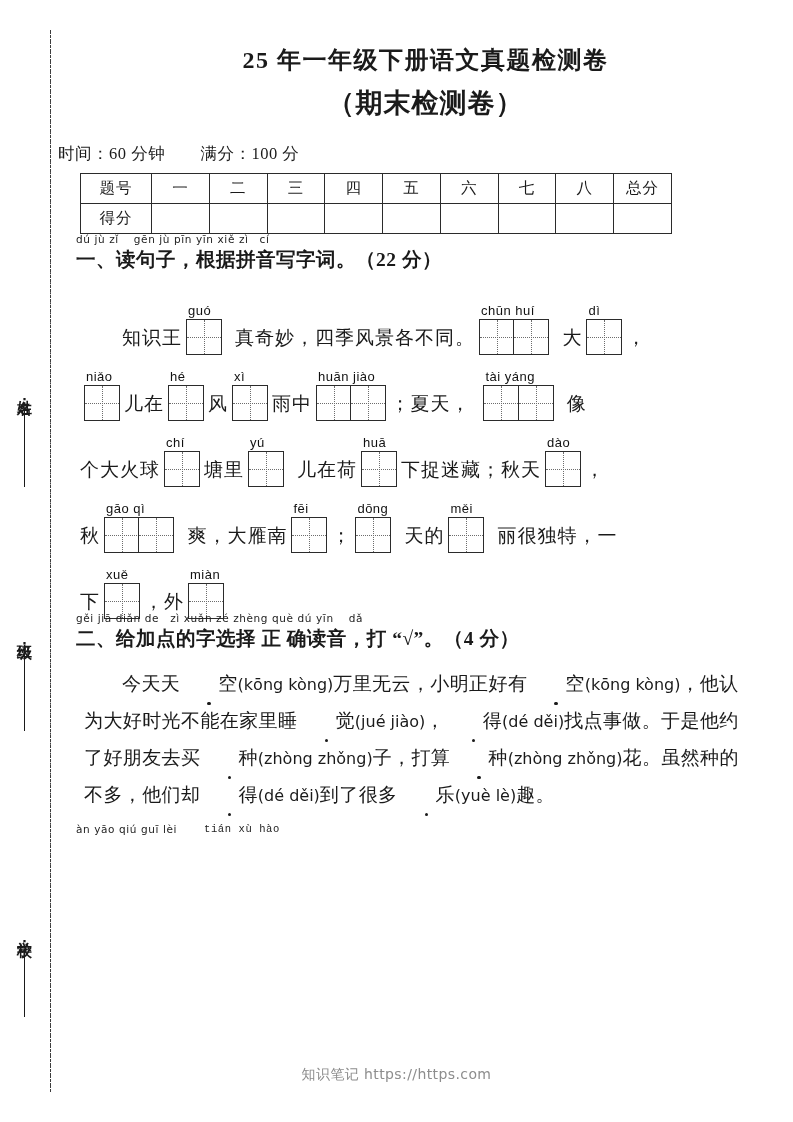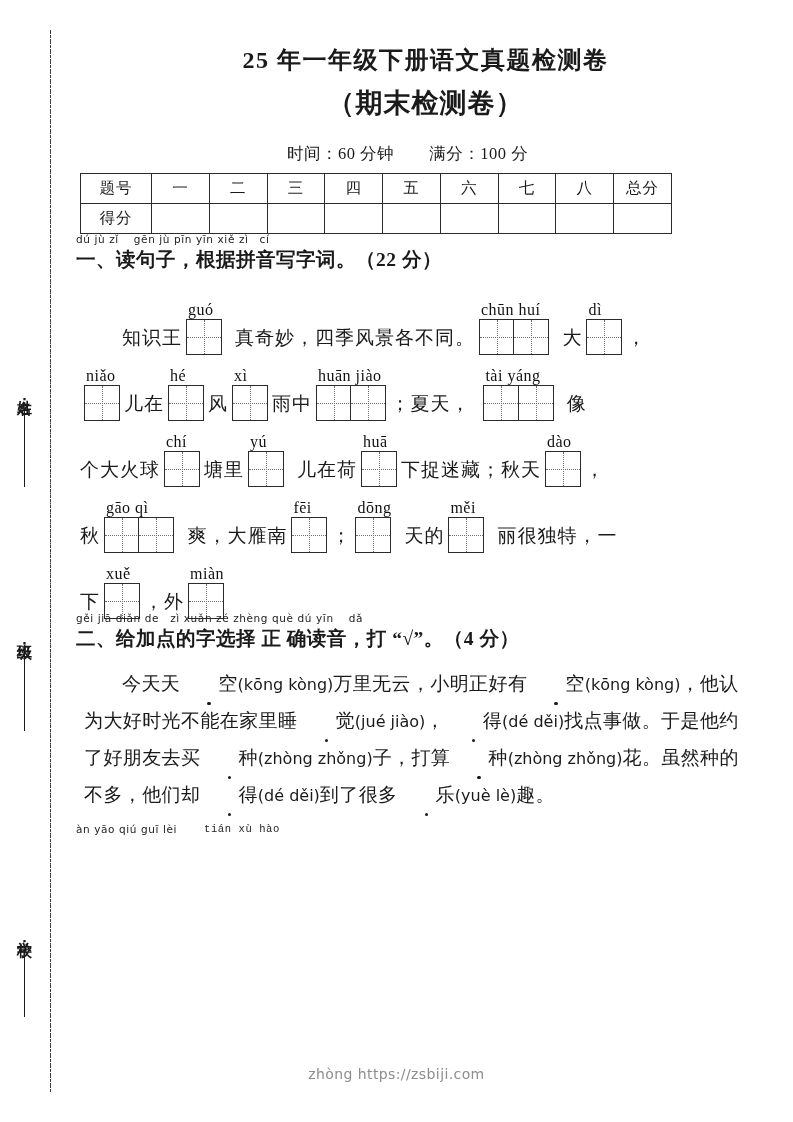--- a/index.html
+++ b/index.html
@@ -75,21 +75,21 @@
   }
   #sub-title {
     font-size: 27px;
     font-weight: 700;
     letter-spacing: 1px;
     margin-top: 10px;
   }
 
   #exam-meta {
     margin: 22px 36px 0 0;
-    text-align: center;
+    text-align: left;
     font-size: 16.5px;
     letter-spacing: .5px;
   }
   #exam-meta .meta-gap { display: inline-block; width: 26px; }
 
   
   #score-table {
     margin: 8px 16px 0 22px;
     border-collapse: collapse;
     width: 592px;
@@ -145,22 +145,22 @@
   .pytext.lead { padding-left: 42px; }
   .spacer-sm { width: 9px; }
 
   .pygroup {
     display: inline-flex;
     flex-direction: column;
     align-items: flex-start;
     margin: 0 4px;
   }
   .pylabel {
-    font-family: Liberation Serif, serif;
-    font-size: 16px;
+    font-family: Liberation Sans, sans-serif;
+    font-size: 13px;
     line-height: 1.1;
     letter-spacing: .5px;
     margin-bottom: 1px;
     padding-left: 2px;
     white-space: nowrap;
     color: #111;
   }
   .boxrow { display: flex; }
   .tzg {
     width: 36px; height: 36px;
@@ -454,13 +454,13 @@
     <p id="q2-paragraph"><span>今天天</span><span class="dotted-char">空</span><span class="py-inline">(kōng kòng)</span><span>万里无云，小明正好有</span><span class="dotted-char">空</span><span class="py-inline">(kōng kòng)</span><span>，他认为大好时光不能在家里睡</span><span class="dotted-char">觉</span><span class="py-inline">(jué jiào)</span><span>，</span><span class="dotted-char">得</span><span class="py-inline">(dé děi)</span><span>找点事做。于是他约了好朋友去买</span><span class="dotted-char">种</span><span class="py-inline">(zhòng zhǒng)</span><span>子，打算</span><span class="dotted-char">种</span><span class="py-inline">(zhòng zhǒng)</span><span>花。虽然种的不多，他们却</span><span class="dotted-char">得</span><span class="py-inline">(dé děi)</span><span>到了很多</span><span class="dotted-char">乐</span><span class="py-inline">(yuè lè)</span><span>趣。</span></p>
   </div>
 
   <div class="section-head" style="margin-top:22px;">
     <span class="ruby-line">àn yāo qiú guī  lèi</span>
     <span class="ruby-line" style="left:128px;font-family:Liberation Mono, monospace;">tián xù hào</span>
   </div>
 
 </div>
 
-<div id="footer-watermark">zhòng https://zsbiji.com</div>
+<div id="footer-watermark">知识笔记 https://https.com</div>
 
 </body></html>

